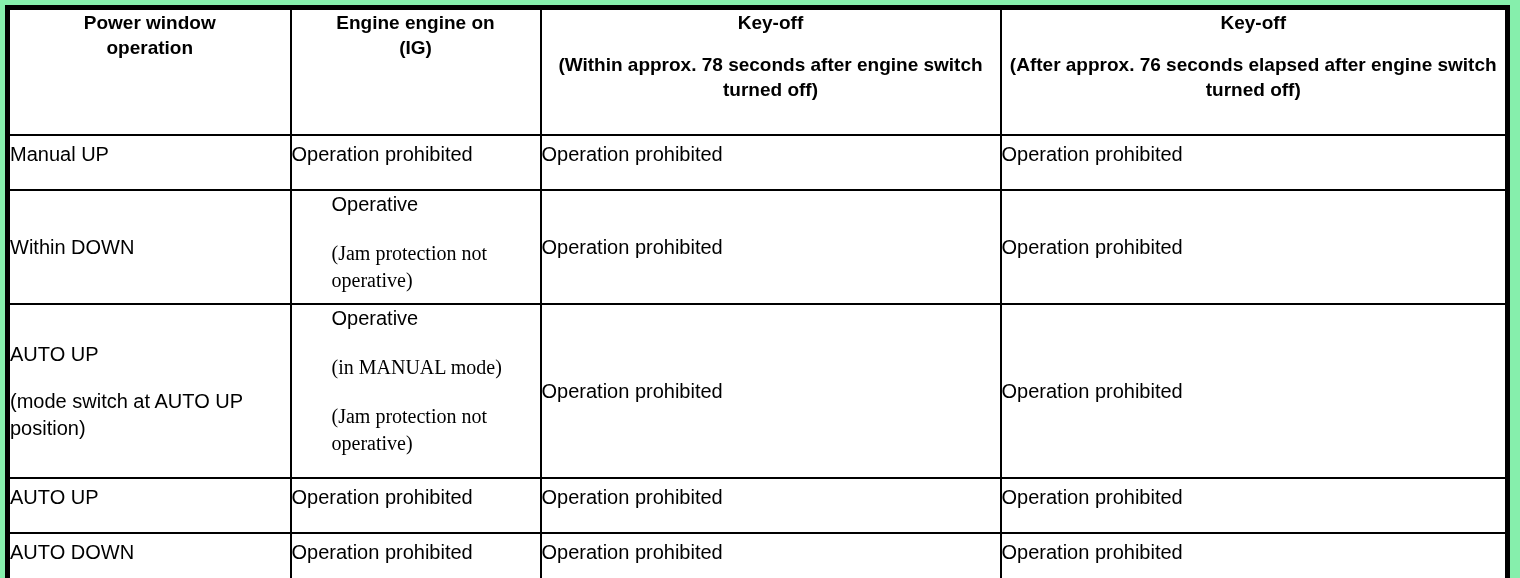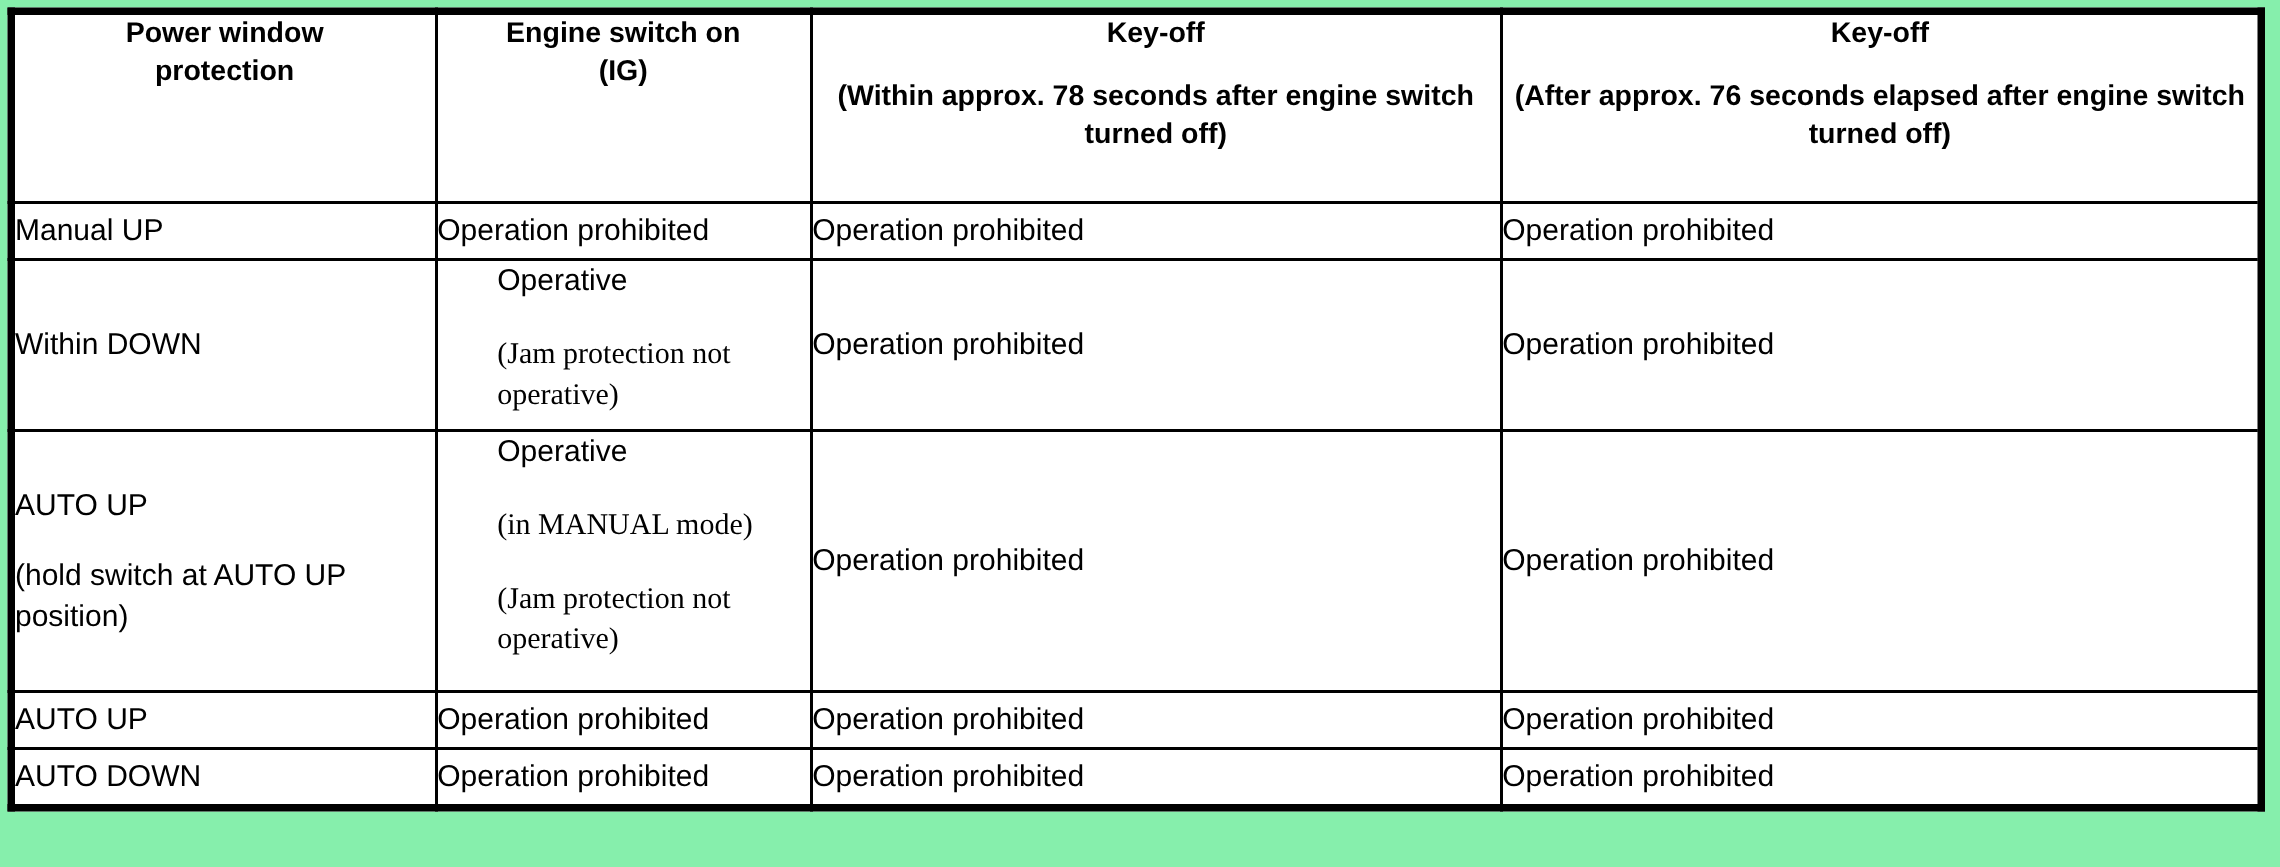--- a/index.html
+++ b/index.html
@@ -65,21 +65,21 @@
   }
 
   
   tbody td {
     font-size: 20px;
     line-height: 27px;
     font-weight: normal;
     padding: 6px 6px 6px 7px;
   }
 
-  tbody tr.r-short td { height: 30px; vertical-align: middle; padding-top: 3px; padding-bottom: 3px;}
+  tbody tr.r-short td { height: 30px; vertical-align: middle; padding-top: 3px; padding-bottom: 20px;}
   tbody tr.r-medium td { height: 112px; }
   tbody tr.r-tall td { height: 172px; }
 
   
   td.va-middle { vertical-align: middle; }
   td.va-top { vertical-align: top; padding-left: 40px; }
 
   .line { display: block; white-space: pre-wrap; }
   .line.gap { margin-top: 22px; font-family: Liberation Serif, serif; }
   .line.gap-sm { margin-top: 20px; }
@@ -94,24 +94,24 @@
       <col class="c1">
         <col class="c2">
         <col class="c3">
         <col class="c4">
     </colgroup>
 
     <thead>
       <tr>
         <th class="narrow">
           <span class="hdr-main">Power window</span>
-          <span class="hdr-main">protection</span>
+          <span class="hdr-main">operation</span>
         </th>
         <th class="narrow">
-          <span class="hdr-main">Engine switch on</span>
+          <span class="hdr-main">Engine engine on</span>
           <span class="hdr-main">(IG)</span>
         </th>
         <th>
           <span class="hdr-main">Key-off</span>
           <span class="hdr-sub">(Within approx. 78 seconds after engine switch turned off)</span>
         </th>
         <th>
           <span class="hdr-main">Key-off</span>
           <span class="hdr-sub">(After approx. 76 seconds elapsed after engine switch turned off)</span>
         </th>
@@ -147,21 +147,21 @@
           <span class="line">Operation prohibited</span>
         </td>
         <td class="va-middle">
           <span class="line">Operation prohibited</span>
         </td>
       </tr>
 
       <tr class="r-tall">
         <td class="va-middle">
           <span class="line">AUTO UP</span>
-          <span class="line gap-sm">(hold switch at AUTO UP position)</span>
+          <span class="line gap-sm">(mode switch at AUTO UP position)</span>
         </td>
         <td class="va-top">
           <span class="line">Operative</span>
           <span class="line gap">(in MANUAL mode)</span>
           <span class="line gap">(Jam protection not operative)</span>
         </td>
         <td class="va-middle">
           <span class="line">Operation prohibited</span>
         </td>
         <td class="va-middle">

